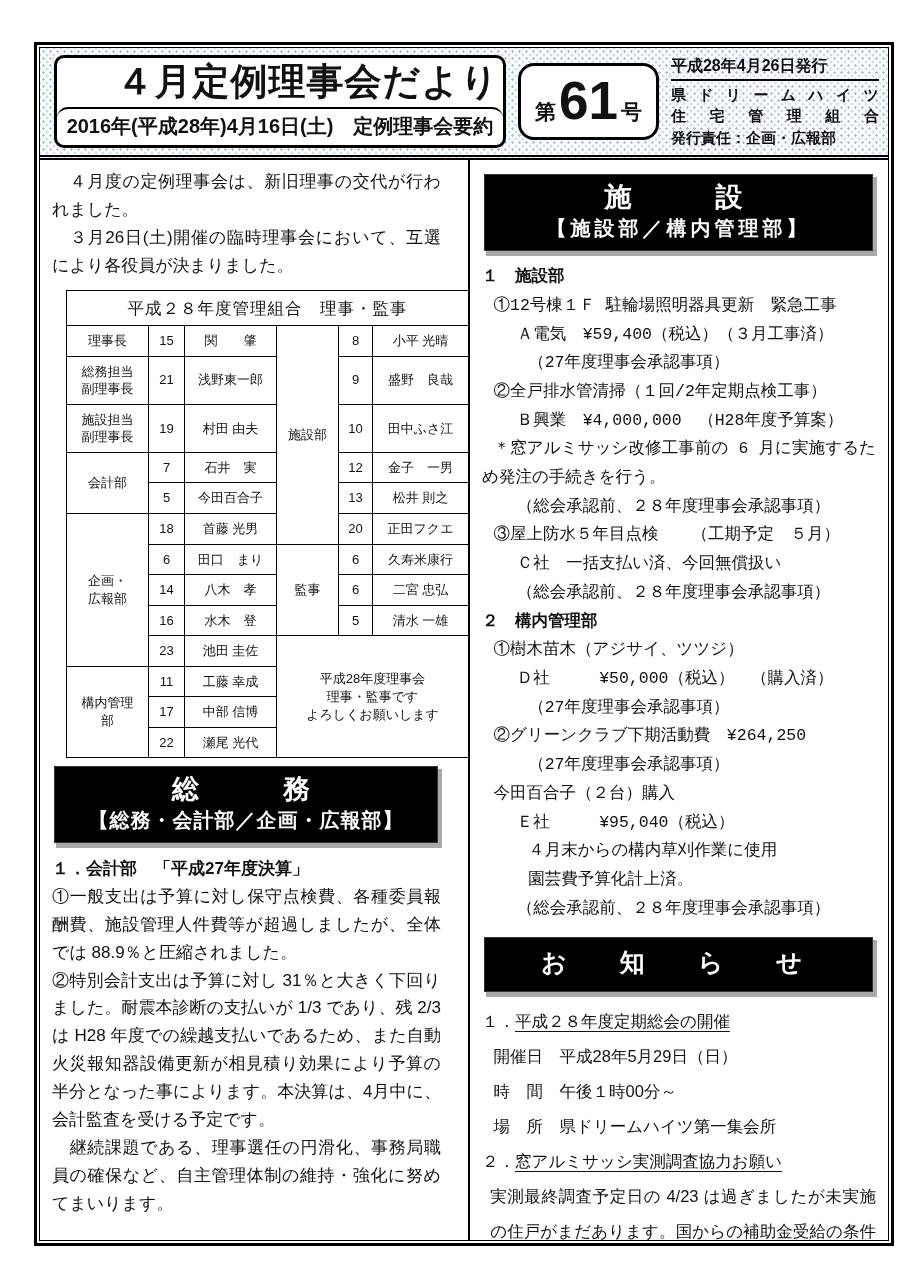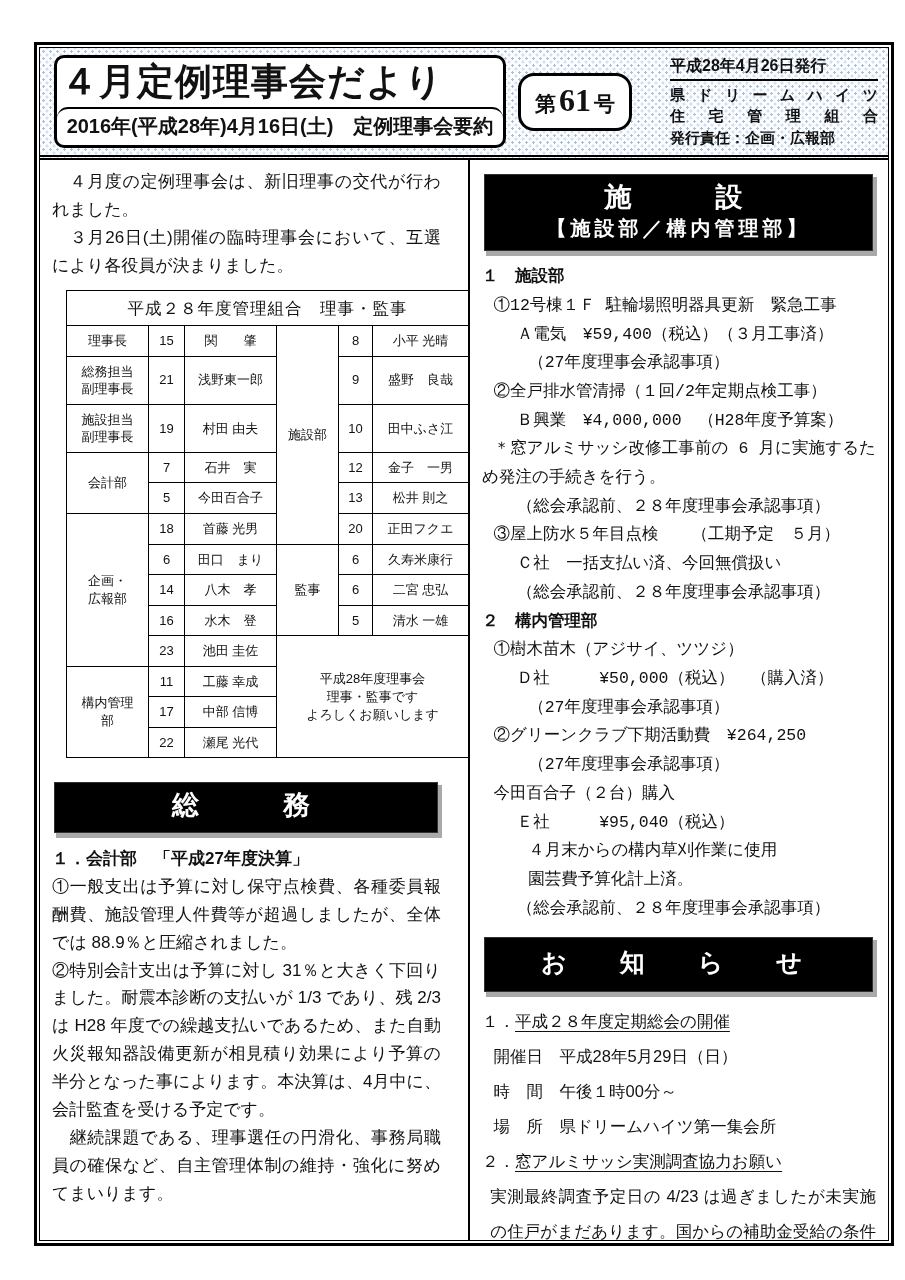--- a/index.html
+++ b/index.html
@@ -12,46 +12,46 @@
   .sheet { width:100%; height:100%; border:1px solid #000; display:flex; flex-direction:column; overflow:hidden; }
 
   
   .header-band { flex:0 0 99px; display:flex; align-items:center; gap:12px; padding:7px 10px 7px 14px;
     border-bottom:5px double #000;
     background-color:#fcfdff;
     background-image: radial-gradient(#a8bed8 1.1px, transparent 1.35px), radial-gradient(#c6d4e6 1px, transparent 1.25px);
     background-size:7px 7px; background-position:0 0, 3.5px 3.5px; }
   .title-box { width:452px; background:#fff; border:3px solid #000; border-radius:10px; overflow:hidden; flex:none; }
   .title-main { font-family:"Liberation Serif", serif; font-weight:bold; font-size:37px; line-height:1.2;
-                text-align:left; padding:2px 4px 3px; letter-spacing:1px; white-space:nowrap; }
+                text-align:right; padding:2px 4px 3px; letter-spacing:1px; white-space:nowrap; }
   .title-sub { border-top:2px solid #000; font-weight:bold; font-size:20px; text-align:center; padding:4px 4px 5px; white-space:nowrap;border-radius:11px; }
   .issue-badge { background:#fff; border:3px solid #000; border-radius:16px; padding:8px 14px 10px; flex:none;
                  font-weight:bold; white-space:nowrap; display:flex; align-items:baseline; }
   .issue-fix { font-size:21px; }
-  .issue-num { font-family:Liberation Serif, serif; font-size:32px; line-height:1; padding:0 3px; }
+  .issue-num { font-family:Liberation Sans, sans-serif; font-size:53px; line-height:1; padding:0 3px; }
   .publisher { margin-left:auto; width:208px; font-weight:bold; font-size:15px; line-height:1.42; flex:none; }
   .pub-date { font-size:16px; border-bottom:2px solid #000; padding-bottom:1px; margin-bottom:3px; white-space:nowrap; }
   .jst { text-align:justify; text-align-last:justify; }
 
   
   .content-body { flex:1; display:flex; align-items:stretch; overflow:hidden; }
   .col-left  { width:428px; flex:none; padding:8px 27px 8px 12px; overflow:hidden; }
   .col-right { flex:1; border-left:2px solid #000; padding:6px 12px 8px 12px; overflow:hidden; }
 
   .ln { font-size:17px; line-height:1.66; }
   .ln.b { font-weight:bold; }
   .para { text-align:justify; }
   .i1 { text-indent:0.7em; }
   .i2 { text-indent:2.1em; }
   .i3 { text-indent:2.8em; }
   .pad1 { padding-left:0.5em; }
   .u { text-decoration:underline; text-underline-offset:4px;margin-top:20px; }
 
   
-  table.board { border-collapse:collapse; margin:10px 2px 24px 14px; table-layout:fixed; width:384px; }
+  table.board { border-collapse:collapse; margin:10px 2px 8px 14px; table-layout:fixed; width:384px; }
   table.board th, table.board td { border:1.5px solid #000; text-align:center; vertical-align:middle;
         font-size:13px; font-weight:normal; padding:6px 1px; line-height:1.35; }
   table.board th.ttl { font-size:16.5px; padding:6px 2px; letter-spacing:1px; }
   td.note { line-height:2.15; font-size:14.5px; }
 
   
   .black-box { background:#000; color:#fff; border:1px solid #333; margin:8px 3px 12px 2px;
                padding:6px 4px 9px; text-align:center; box-shadow:3px 4px 0 1px #a9a9a9; }
   .bb-title { font-size:27px; font-weight:bold; letter-spacing:10px; line-height:1.25; white-space:nowrap; }
   .bb-sub   { font-size:20px; font-weight:bold; letter-spacing:1px; line-height:1.3; white-space:nowrap; }
@@ -203,20 +203,21 @@
                 </tr>
                 <tr>
                   <td>22</td>
                   <td>瀬尾 光代</td>
                 </tr>
               </tbody>
           </table>
 
           <div class="black-box">
             <div class="bb-title">総　　務</div>
+            <div class="bb-sub">【総務・会計部／企画・広報部】</div>
           </div>
           <div class="soumu-lines">
               <div class="ln b">１．会計部　「平成27年度決算」</div>
               <div class="ln para">①一般支出は予算に対し保守点検費、各種委員報酬費、施設管理人件費等が超過しましたが、全体では 88.9％と圧縮されました。</div>
               <div class="ln para">②特別会計支出は予算に対し 31％と大きく下回りました。耐震本診断の支払いが 1/3 であり、残 2/3 は H28 年度での繰越支払いであるため、また自動火災報知器設備更新が相見積り効果により予算の半分となった事によります。本決算は、4月中に、会計監査を受ける予定です。</div>
               <div class="ln para">　継続課題である、理事選任の円滑化、事務局職員の確保など、自主管理体制の維持・強化に努めてまいります。</div>
             </div>
         </div>
 
         <div class="col-right">

